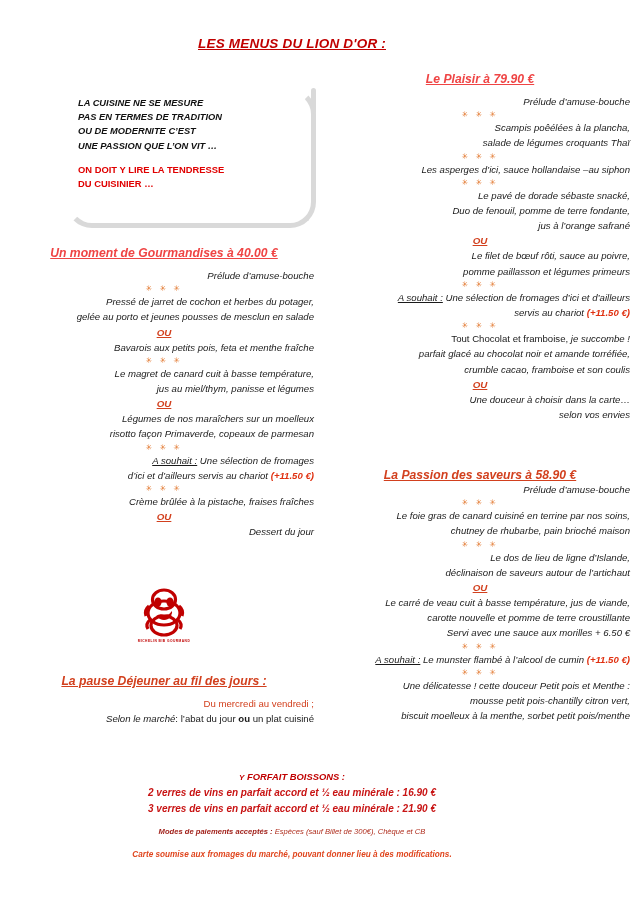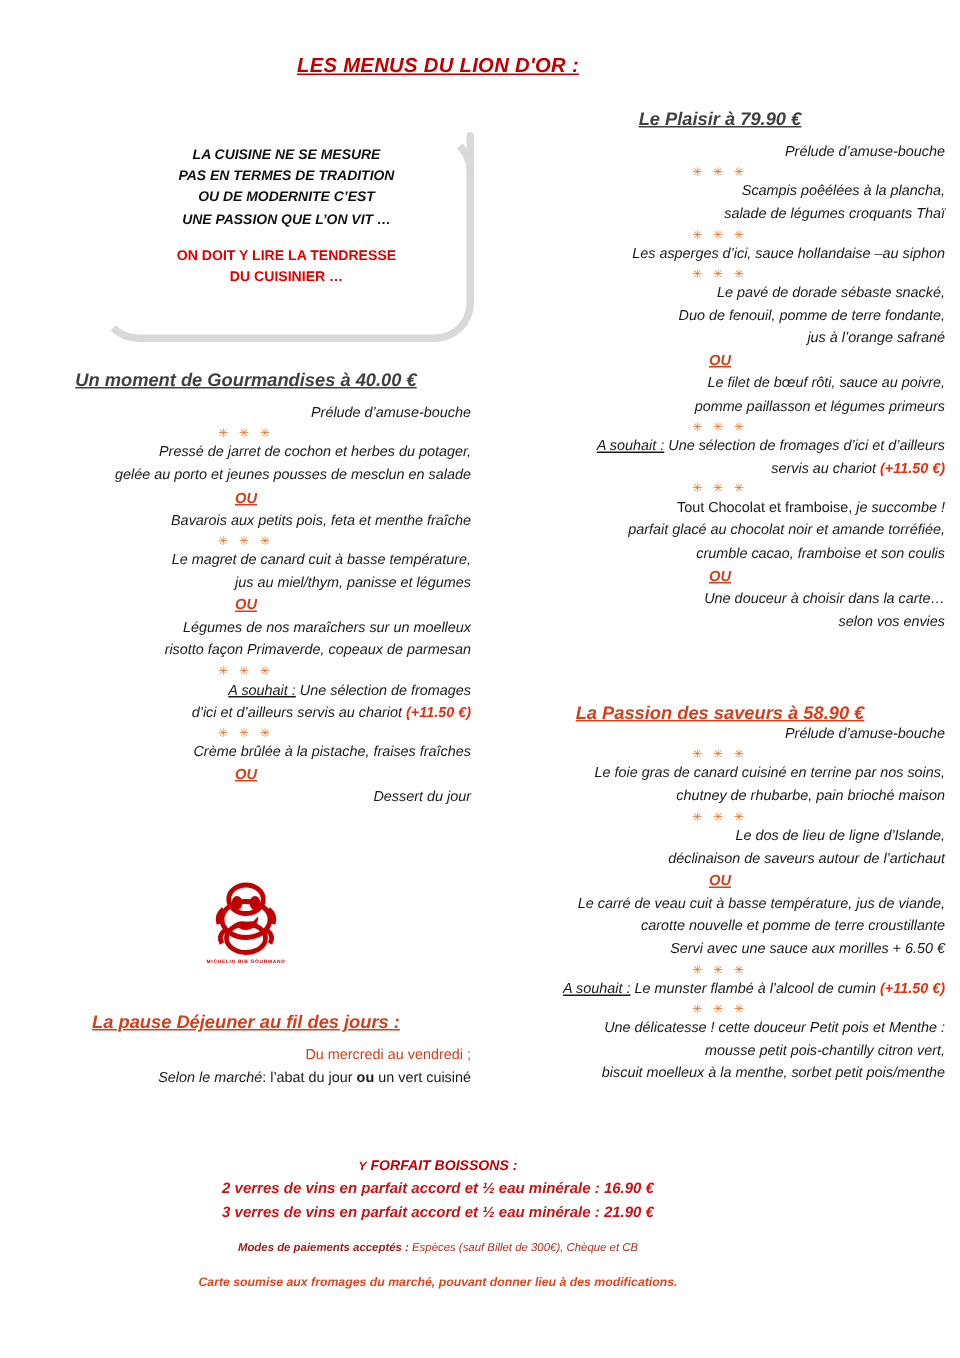--- a/index.html
+++ b/index.html
@@ -58,21 +58,21 @@
     position: absolute;
     right: -5px;
     top: -5px;
     width: 5px;
     height: 26px;
     background: #d9d9d9;
     border-radius: 3px;
   }
   .quote-text {
     position: relative;
-    text-align: center;
+    text-align: left;
     padding: 8px 12px 0 12px;
   }
   .quote-line {
     font-size: 9.3px;
     font-weight: bold;
     font-style: italic;
     color: #111;
     line-height: 14.2px;
     white-space: nowrap;
   }
@@ -92,21 +92,21 @@
     width: 300px;
   }
   .col-left  { left: 14px;  }
   .col-right { left: 330px; }
 
   .section-head {
     text-align: center;
     font-size: 12.2px;
     font-weight: bold;
     font-style: italic;
-    color: #404040;
+    color: #ef4444;
     text-decoration: underline;
     white-space: nowrap;
   }
   .section-head.orange { color: #d2401e; }
 
   .line {
     text-align: right;
     font-size: 9.6px;
     font-style: italic;
     line-height: 15.2px;
@@ -259,21 +259,21 @@
         <path d="M31 31 Q37 30 36 25 Q33 28 31 31 Z" fill="#c00000"></path>
       </svg>
       <div class="michelin-caption">MICHELIN BIB GOURMAND</div>
     </div>
   </div>
 
   <div class="col col-left" style="top:674px;">
     <div class="section-head orange">La pause Déjeuner au fil des jours :</div>
     <div class="spacer-sm"></div>
     <div class="line upright orange-text">Du mercredi au vendredi ;</div>
-    <div class="line upright"><span class="ital">Selon le marché</span><span>: l’abat du jour </span><span class="bold">ou</span><span> un vert cuisiné</span></div>
+    <div class="line upright"><span class="ital">Selon le marché</span><span>: l’abat du jour </span><span class="bold">ou</span><span> un plat cuisiné</span></div>
   </div>
 
   <div class="col col-right" style="top:72px;">
     <div class="section-head">Le Plaisir à 79.90 €</div>
     <div class="spacer-sm"></div>
     <div class="line">Prélude d’amuse-bouche</div>
     <div class="stars">✳ ✳ ✳</div>
     <div class="line">Scampis poêélées à la plancha,</div>
     <div class="line">salade de légumes croquants Thaï</div>
     <div class="stars">✳ ✳ ✳</div>

